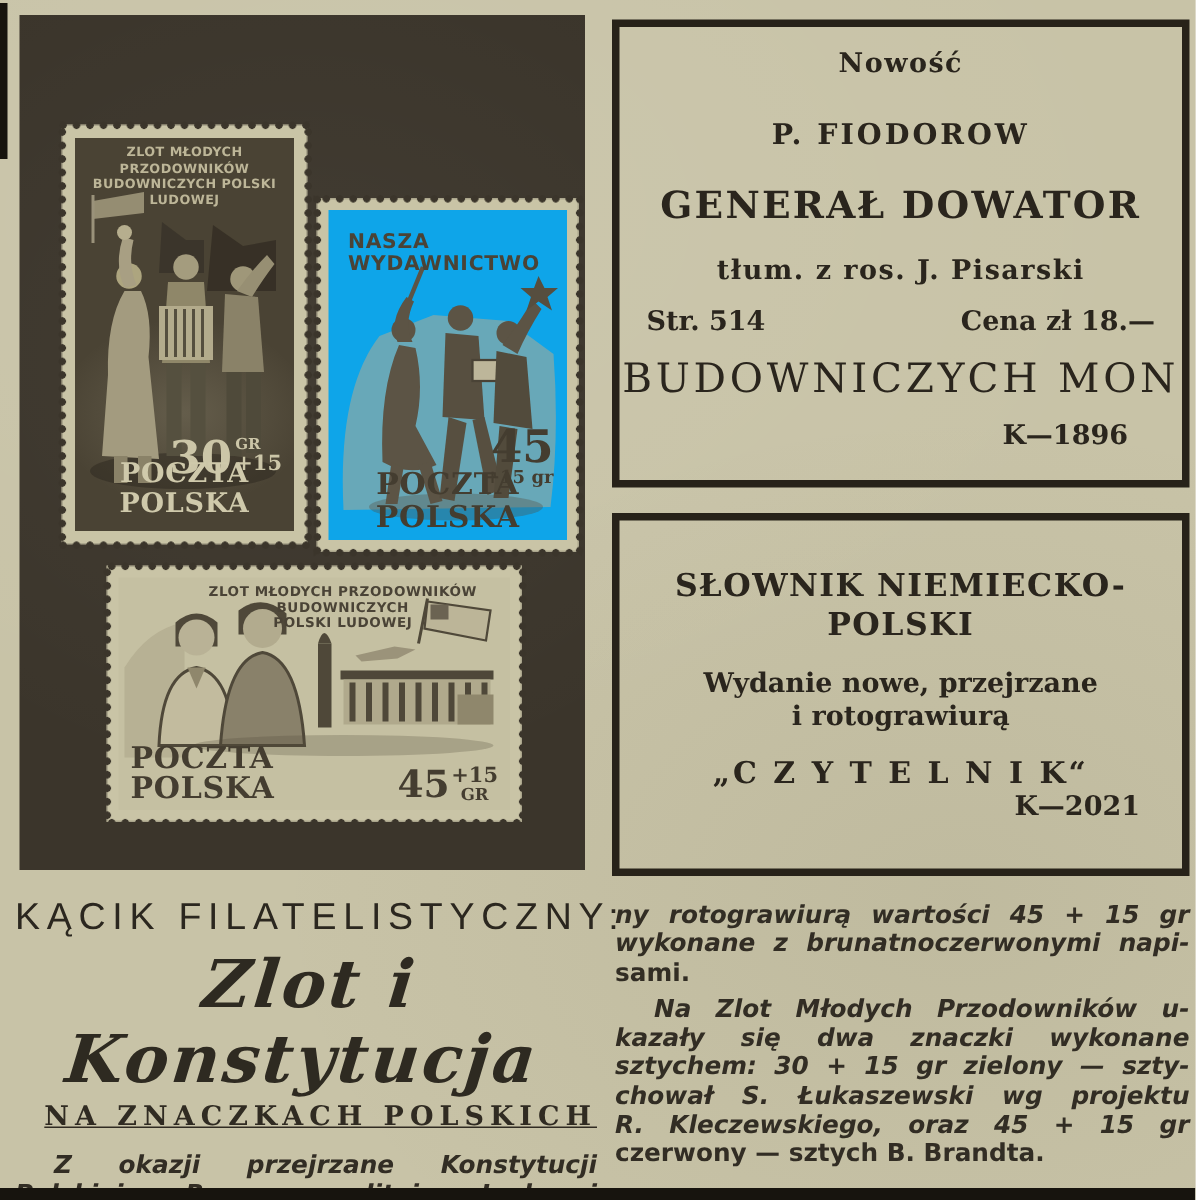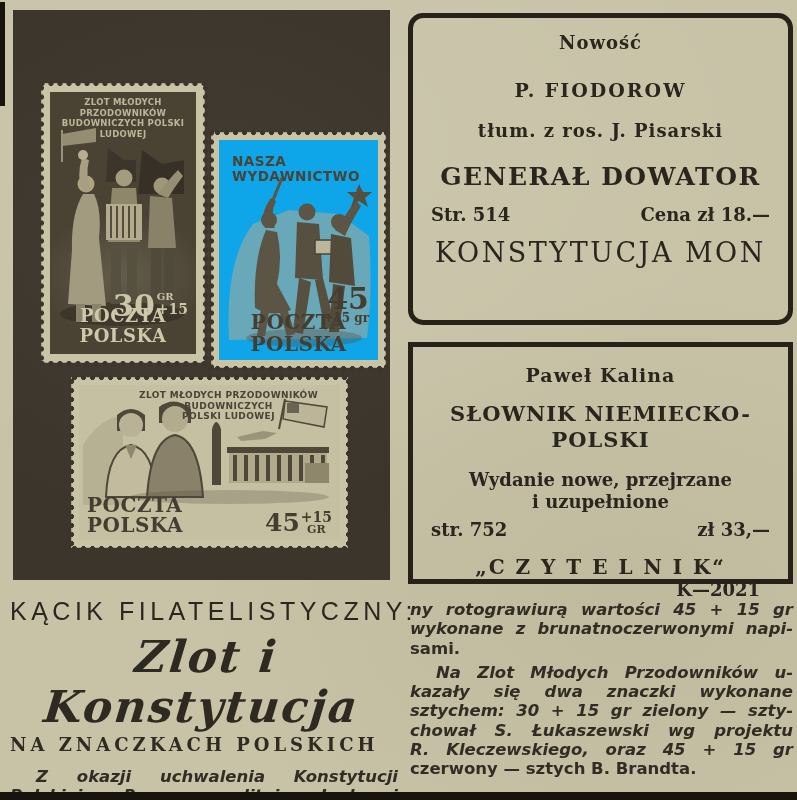--- a/index.html
+++ b/index.html
@@ -52,21 +52,21 @@
   .s3-foot{position:absolute;z-index:2;left:8px;right:8px;bottom:5px;display:flex;align-items:flex-end;justify-content:space-between;color:#443d30;}
   .s3-foot .name{font:700 20px/20px "DejaVu Serif", serif;letter-spacing:.5px;}
   .s3-value{display:flex;align-items:flex-start;}
   .s3-value .big{font:700 25px/23px "DejaVu Serif", serif;}
   .s3-value .stack{display:flex;flex-direction:column;align-items:center;margin-left:1px;}
   .s3-value .plus{font:700 14px/13px "DejaVu Serif", serif;}
   .s3-value .gr{font:700 11px/11px "DejaVu Serif", serif;}
   
   .adbox{position:absolute;left:408px;width:385px;border:5px solid #272219;box-sizing:border-box;
     display:flex;flex-direction:column;color:#2a251d;}
-  .box1{top:13px;height:312px;padding-top:14px;border-radius:15px;}
+  .box1{top:13px;height:312px;padding-top:14px;}
   .box2{top:342px;height:242px;padding-top:16px;}
   .ctr{text-align:center;}
   .b1-tag{font:700 18px/22px "DejaVu Serif", serif;letter-spacing:1px;}
   .b1-author{margin-top:24px;font:700 19px/24px "DejaVu Serif", serif;letter-spacing:2px;}
   .b1-title{margin-top:20px;font:700 25px/30px "DejaVu Serif", serif;letter-spacing:1.5px;}
   .b1-transl{margin-top:18px;font:700 18px/22px "DejaVu Serif", serif;letter-spacing:1px;}
   .pricerow{margin-top:12px;display:flex;justify-content:space-between;padding:0 18px;
     font:700 18px/22px "DejaVu Serif", serif;}
   .b1-pub{margin-top:12px;font:400 27px/30px "DejaVu Serif", serif;letter-spacing:2.5px;}
   .code{margin-top:12px;text-align:right;padding-right:36px;font:700 18px/22px "DejaVu Serif", serif;}
@@ -75,21 +75,21 @@
   .b2-ed{margin-top:16px;font:700 18px/22px "DejaVu Serif", serif;}
   .b2-ed2{font:700 18px/22px "DejaVu Serif", serif;}
   .b2-row{margin-top:6px;}
   .b2-pub{margin-top:14px;font:700 20px/24px "DejaVu Serif", serif;letter-spacing:2px;}
   .b2-code{margin-top:0;padding-right:28px;}
   
   .art-left{position:absolute;left:10px;top:596px;width:388px;color:#302b22;}
   .kicker{font:400 25px/30px "Liberation Sans", sans-serif;letter-spacing:4.5px;color:#2b271f;white-space:nowrap;}
   .script-title{margin-top:6px;text-align:center;transform:skewX(-6deg);
     font:italic 700 44px/50px "DejaVu Serif", serif;letter-spacing:2px;color:#2e2a21;}
-  .subtitle{margin-top:2px;text-align:left;font:700 18px/22px "DejaVu Serif", serif;letter-spacing:4px;}
+  .subtitle{margin-top:2px;text-align:right;font:700 18px/22px "DejaVu Serif", serif;letter-spacing:4px;text-decoration:underline;}
   .para{margin-top:11px;}
   .bodytxt{font:700 16.5px/19.3px "DejaVu Sans", sans-serif;color:#322d24;}
   .jl{text-align:justify;text-align-last:justify;font-style:italic;}
   .ll{text-align:center;text-align-last:left;}
   .ind{text-indent:26px;}
   .art-right{position:absolute;left:410px;top:600px;width:383px;color:#322d24;}
   .gap{margin-top:5px;}
   .sig{text-align:right;padding-right:6px;font:700 17px/22px "DejaVu Sans", sans-serif;}
 </style>
 </head>
@@ -255,48 +255,44 @@
             </span>
           </span>
         </div>
       </div>
     </figure>
   </section>
 
   <aside class="adbox box1">
     <div class="ctr b1-tag">Nowość</div>
     <div class="ctr b1-author">P. FIODOROW</div>
+    <div class="ctr b1-title">GENERAŁ DOWATOR</div>
     <div class="ctr b1-transl">tłum. z ros. J. Pisarski</div>
-    <div class="ctr b1-title">GENERAŁ DOWATOR</div>
     <div class="pricerow">
       <span>Str. 514</span>
       <span>Cena zł 18.—</span>
     </div>
-    <div class="ctr b1-pub">KONSTYTUCJA MON</div>
+    <div class="ctr b1-pub">BUDOWNICZYCH MON</div>
+    <div class="code">K—1896</div>
   </aside>
 
   <aside class="adbox box2">
-    <div class="ctr b2-author">Paweł Kalina</div>
     <div class="ctr b2-title">SŁOWNIK NIEMIECKO-POLSKI</div>
     <div class="ctr b2-ed">Wydanie nowe, przejrzane</div>
-    <div class="ctr b2-ed2">i uzupełnione</div>
-    <div class="pricerow b2-row">
-      <span>str. 752</span>
-      <span>zł 33,—</span>
-    </div>
+    <div class="ctr b2-ed2">i rotograwiurą</div>
     <div class="ctr b2-pub">„C Z Y T E L N I K“</div>
     <div class="code b2-code">K—2021</div>
   </aside>
 
   <section class="art-left">
     <div class="kicker">KĄCIK FILATELISTYCZNY:</div>
     <div class="script-title">Zlot i Konstytucja</div>
     <div class="subtitle">NA ZNACZKACH POLSKICH</div>
     <div class="para bodytxt">
-      <div class="jl ind">Z okazji uchwalenia Konstytucji</div>
+      <div class="jl ind">Z okazji przejrzane Konstytucji</div>
       <div class="jl">Polskiej Rzeczypospolitej Ludowej</div>
 
     </div>
   </section>
 
   <section class="art-right bodytxt">
     <div class="jl">ny rotograwiurą wartości 45 + 15 gr</div>
     <div class="jl">wykonane z brunatnoczerwonymi napi-</div>
     <div class="ll">sami.</div>
     <div class="jl ind gap">Na Zlot Młodych Przodowników u-</div>

